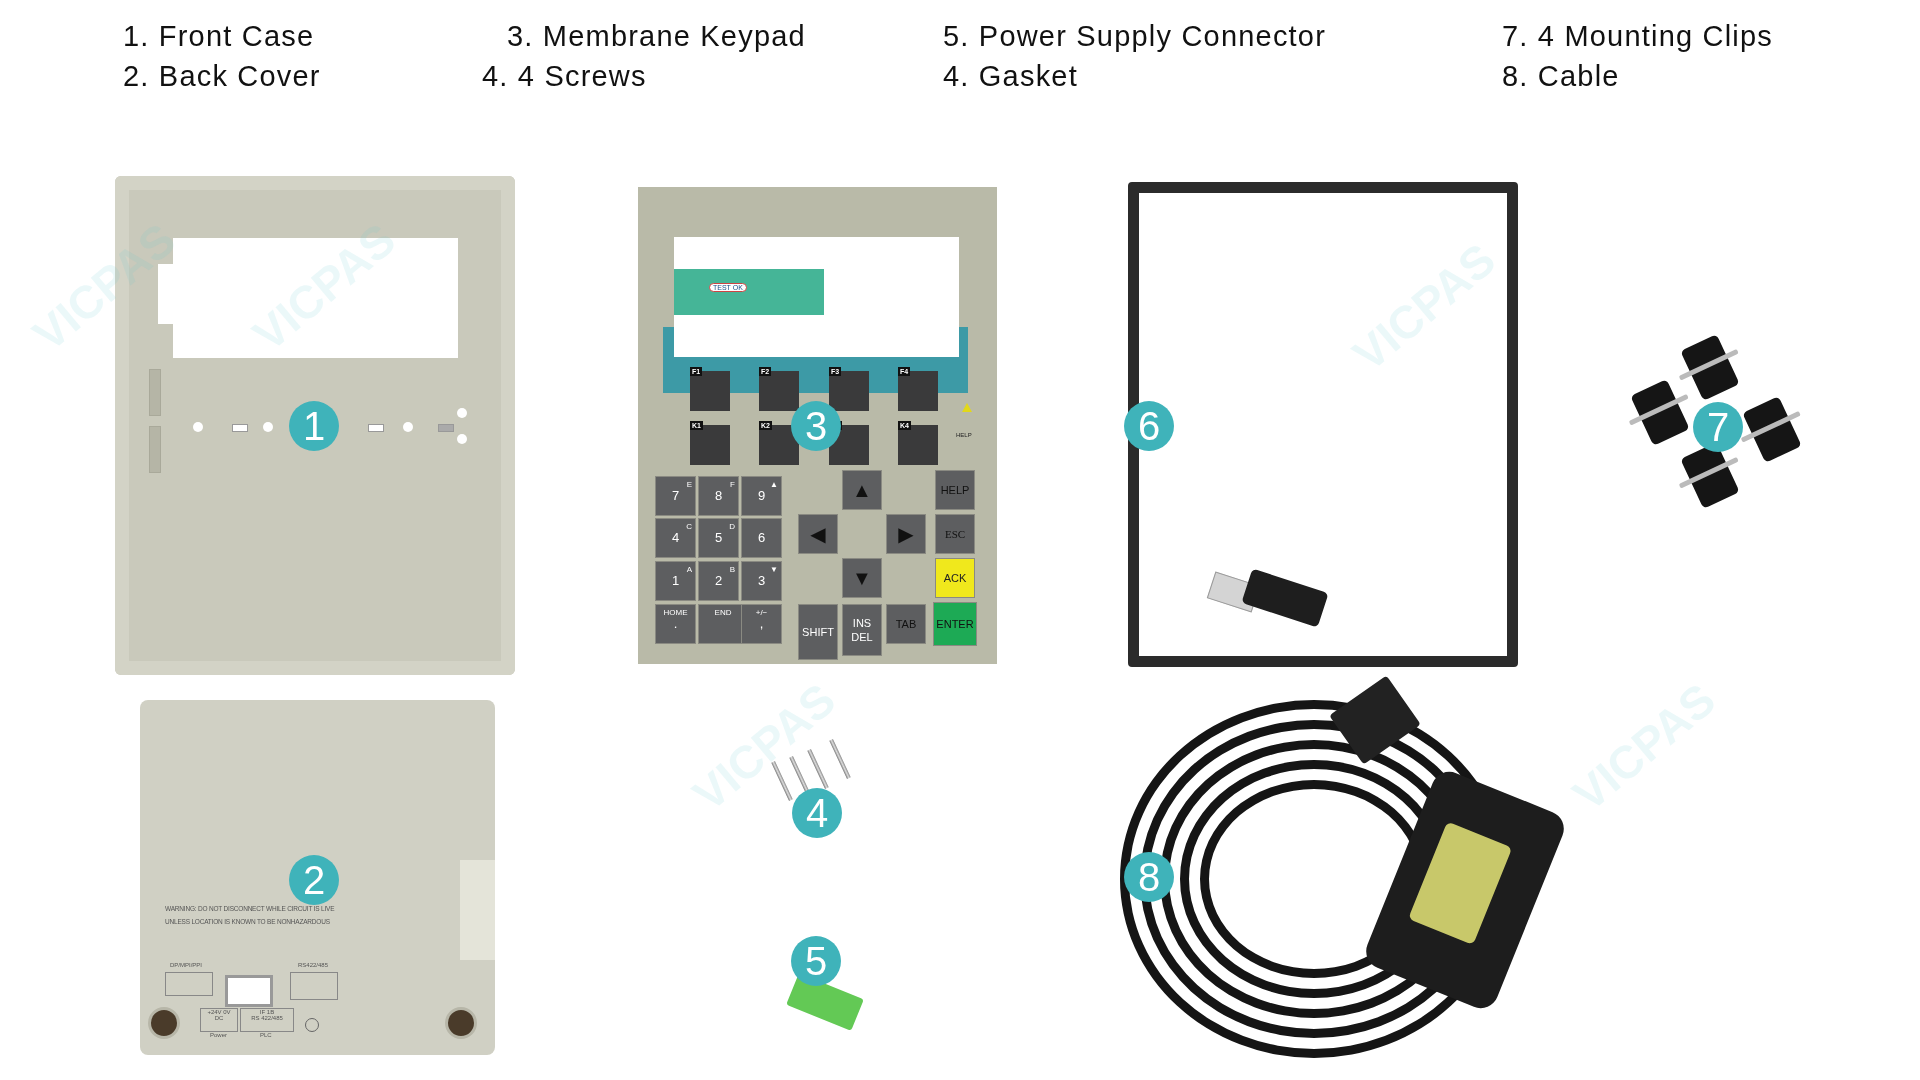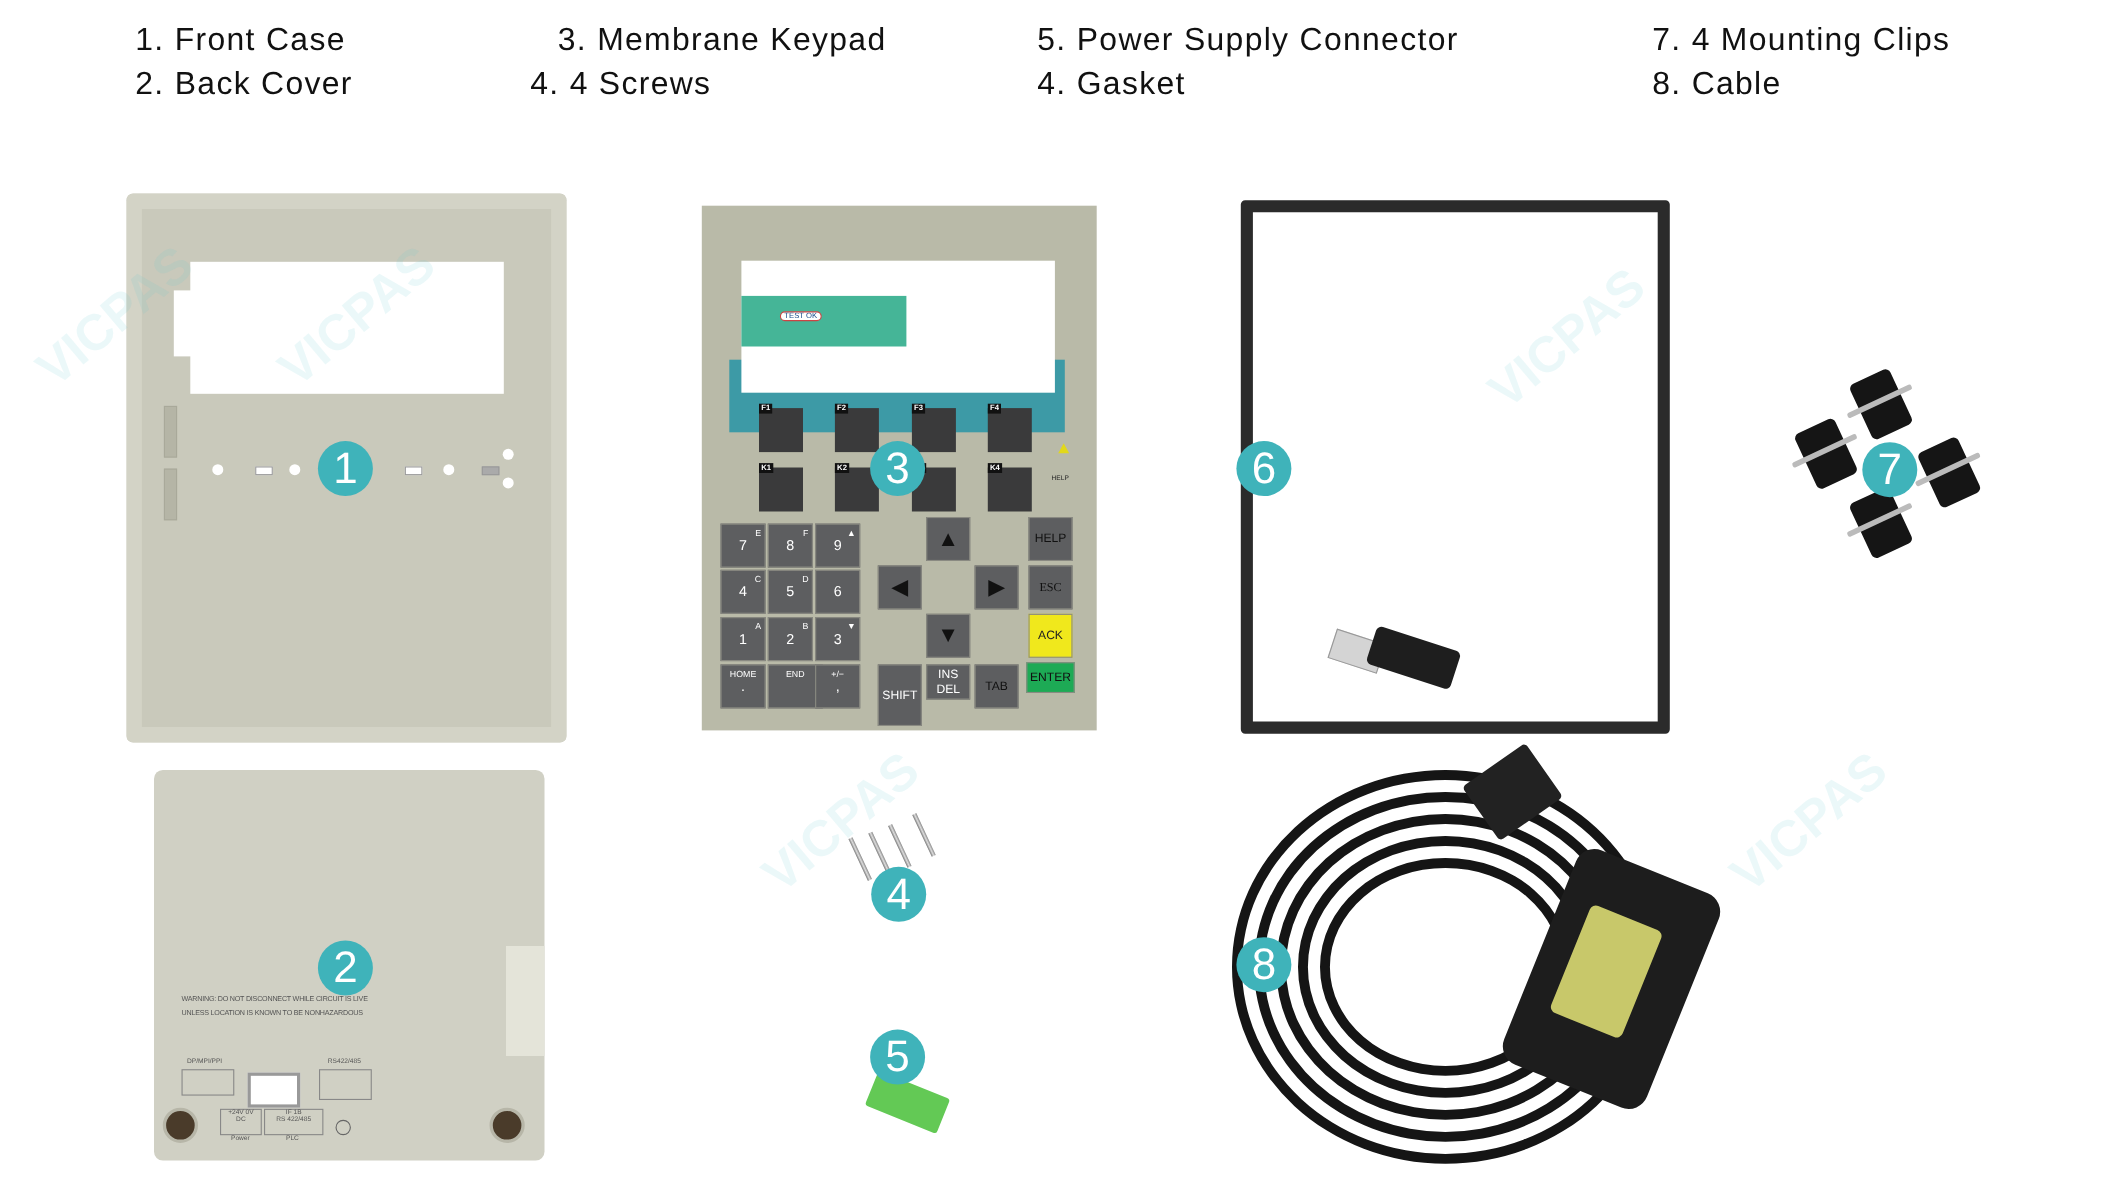--- a/index.html
+++ b/index.html
@@ -200,26 +200,26 @@
     </div>
   <div class="key arrow" style="left:204px;top:371px;width:40px;height:40px;">
       <span>▼</span>
     </div>
 
   <div class="key dark-text" style="left:297px;top:283px;width:40px;height:40px;font-size:11px;">HELP</div>
   <div class="key dark-text" style="left:297px;top:327px;width:40px;height:40px;font-size:11px;font-family:Liberation Serif, serif;">ESC</div>
   <div class="key ack" style="left:297px;top:371px;width:40px;height:40px;font-size:11px;">ACK</div>
 
   <div class="key" style="left:160px;top:417px;width:40px;height:56px;font-size:11px;">SHIFT</div>
-  <div class="key" style="left:204px;top:417px;width:40px;height:32px;font-size:11px;">
+  <div class="key" style="left:204px;top:417px;width:40px;height:52px;font-size:11px;">
     <span>INS</span>
     <span>DEL</span>
   </div>
   <div class="key dark-text" style="left:248px;top:417px;width:40px;height:40px;font-size:11px;">TAB</div>
-  <div class="key enter" style="left:295px;top:415px;width:44px;height:28px;font-size:11px;">ENTER</div>
+  <div class="key enter" style="left:295px;top:415px;width:44px;height:44px;font-size:11px;">ENTER</div>
 </div>
 <div class="badge" style="left:791px;top:401px;">3</div>
 
 <div class="screw-i" style="left:780px;top:760px;"></div>
 <div class="screw-i" style="left:798px;top:755px;"></div>
 <div class="screw-i" style="left:816px;top:748px;"></div>
 <div class="screw-i" style="left:838px;top:738px;"></div>
 <div class="badge" style="left:792px;top:788px;">4</div>
 
 <div class="abs connector"></div>

